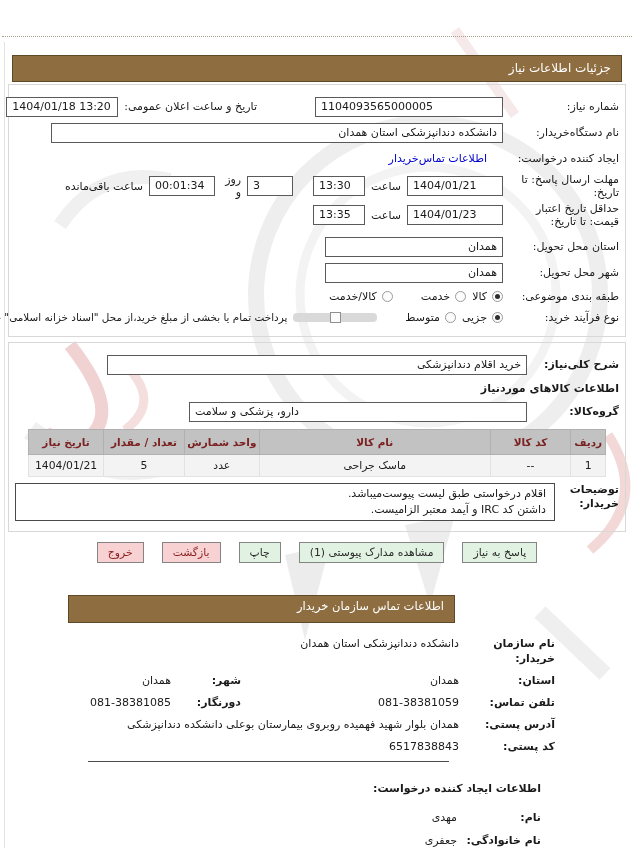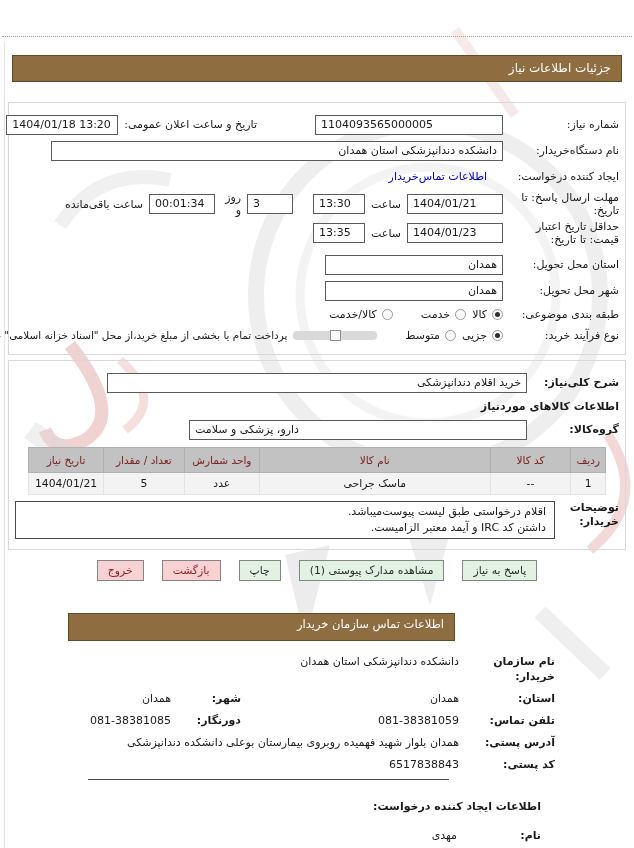--- a/index.html
+++ b/index.html
@@ -11,21 +11,21 @@
   *{box-sizing:border-box}
   html,body{margin:0;padding:0}
   body{width:634px;height:848px;position:relative;overflow:hidden;background:#fff;
        font-family:"DejaVu Sans",sans-serif;font-size:11px;color:#1a1a1a;direction:rtl}
   .watermark{position:absolute;inset:0;z-index:0;pointer-events:none}
   .content{position:relative;z-index:1}
   .top-space{height:37px;border-bottom:1px dotted #a9a08a;margin:0 2px}
   .left-line{position:absolute;left:4px;top:42px;bottom:0;width:1px;background:#e3e3e3;z-index:0}
 
   .bar{background:var(--header-brown);border:1px solid var(--header-border);color:#fff}
-  .bar-main{margin:18px 12px 20px;height:27px;line-height:25px;padding-right:10px;font-size:12px}
+  .bar-main{margin:18px 12px 2px;height:27px;line-height:25px;padding-right:10px;font-size:12px}
   .bar-org{margin:32px 179px 0 68px;height:28px;line-height:21px;padding-right:10px;font-size:11.5px}
 
   .panel{border:1px solid #d8d8d8;margin:0 8px;padding:7px 6px;background:transparent}
   .panel2{border:1px solid #d8d8d8;margin:5px 8px 0;padding:7px 6px}
 
   .frow{display:flex;align-items:center;margin:3px 0;min-height:23px;column-gap:6px}
   .lbl{flex:none;line-height:13px}
   .lblw{width:110px}
   .bold{font-weight:bold}
   .vbox{border:1px solid #5a5a5a;background:#fff;height:20px;line-height:18px;
@@ -40,21 +40,21 @@
   .opt{display:flex;align-items:center;gap:5px}
   .optgap{margin-left:22px}
   .track{flex:none;width:84px;height:9px;background:#d9d9d9;border-radius:4px;
          display:flex;align-items:center;justify-content:center}
   .checkbox{display:inline-block;width:11px;height:11px;border:1px solid #909090;background:#fbfbfb;flex:none}
   .note{white-space:nowrap;font-size:10.4px}
   .link{color:var(--link-blue);cursor:pointer;flex:none}
 
   table.gtable{width:calc(100% - 26px);margin:6px 13px 2px;border-collapse:collapse;table-layout:fixed}
   table.gtable th{background:var(--table-header-bg);color:var(--table-header-text);
-        font-weight:normal;font-size:10.5px;height:25px;border:1px solid #b0b0b0;padding:0 2px}
+        font-weight:bold;font-size:10.5px;height:25px;border:1px solid #b0b0b0;padding:0 2px}
   table.gtable td{background:#f3f3f3;height:22px;text-align:center;font-size:10.8px;
         border:1px solid #e2e2e2;padding:0 2px}
   .c-ridf{width:6%}.c-code{width:14%}.c-name{width:40%}.c-unit{width:13%}.c-qty{width:14%}.c-date{width:13%}
 
   .notesbox{border:1px solid #4a4a4a;background:#fff;flex:1;height:38px;padding:2px 8px;line-height:16px}
 
   .btnrow{display:flex;justify-content:center;gap:18px;margin-top:10px}
   .btn{border:1px solid #848484;height:21px;line-height:18px;padding:0 10px;font-size:10.8px;
        font-family:"DejaVu Sans",sans-serif;cursor:pointer}
   .btn-g{background:var(--button-green-bg);color:#2b2b2b}

